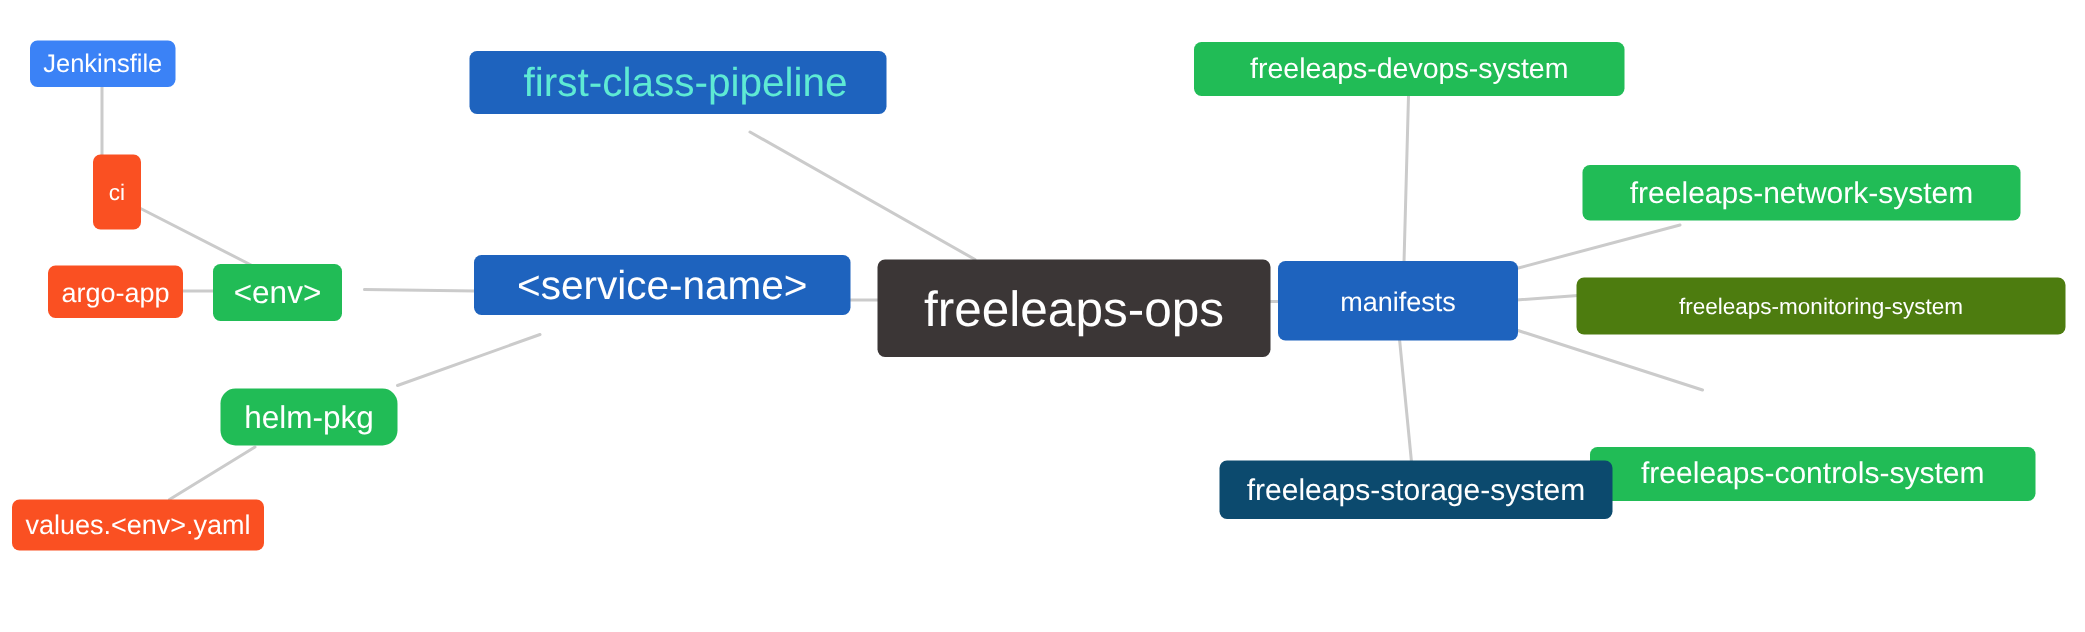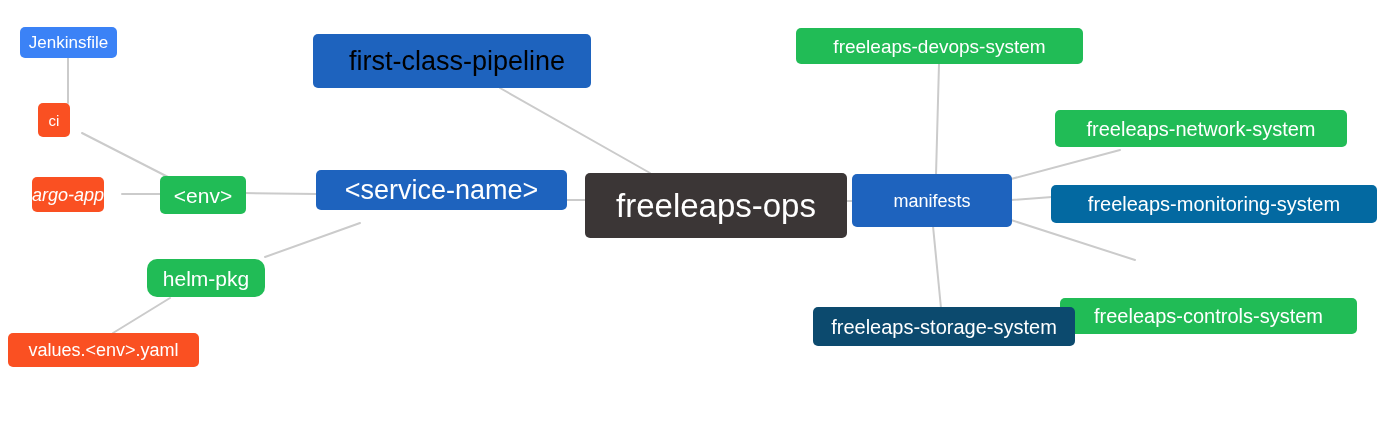--- a/index.html
+++ b/index.html
@@ -55,54 +55,54 @@
       <line x1="936" y1="175" x2="939" y2="64" stroke="#CBCBCB" stroke-width="2" stroke-linecap="round"></line>
       <line x1="1011" y1="179" x2="1120" y2="150" stroke="#CBCBCB" stroke-width="2" stroke-linecap="round"></line>
       <line x1="1011" y1="200" x2="1052" y2="197" stroke="#CBCBCB" stroke-width="2" stroke-linecap="round"></line>
       <line x1="1011" y1="220" x2="1135" y2="260" stroke="#CBCBCB" stroke-width="2" stroke-linecap="round"></line>
       <line x1="933" y1="226" x2="941" y2="308" stroke="#CBCBCB" stroke-width="2" stroke-linecap="round"></line>
     </svg>
   <div>
       <div class="node" style="left: 585px; top: 173px; width: 262px; height: 65px; font-size: 33px; background: rgb(59, 54, 54); color: rgb(255, 255, 255);">
         <span>freeleaps-ops</span>
       </div>
-      <div class="node" style="left: 313px; top: 34px; width: 278px; height: 54px; font-size: 27px; background: rgb(30, 99, 190); color: #000000; padding-left: 10px;">
+      <div class="node" style="left: 313px; top: 34px; width: 278px; height: 42px; font-size: 27px; background: rgb(30, 99, 190); color: #5eead4; padding-left: 10px;">
         <span>first-class-pipeline</span>
       </div>
       <div class="node" style="left: 316px; top: 170px; width: 251px; height: 40px; font-size: 27px; background: rgb(30, 99, 190); color: rgb(255, 255, 255);">
         <span>&lt;service-name&gt;</span>
       </div>
       <div class="node" style="left: 852px; top: 174px; width: 160px; height: 53px; font-size: 18px; background: rgb(30, 99, 190); color: rgb(255, 255, 255);">
         <span>manifests</span>
       </div>
-      <div class="node" style="left: 160px; top: 176px; width: 86px; height: 38px; font-size: 21px; background: rgb(33, 188, 86); color: rgb(255, 255, 255);">
+      <div class="node" style="left: 142px; top: 176px; width: 86px; height: 38px; font-size: 21px; background: rgb(33, 188, 86); color: rgb(255, 255, 255);">
         <span>&lt;env&gt;</span>
       </div>
       <div class="node" style="left: 147px; top: 259px; width: 118px; height: 38px; font-size: 21px; background: rgb(33, 188, 86); color: rgb(255, 255, 255); border-radius: 10px;">
         <span>helm-pkg</span>
       </div>
       <div class="node" style="left: 20px; top: 27px; width: 97px; height: 31px; font-size: 17px; background: #3b82f6; color: rgb(255, 255, 255);">
         <span>Jenkinsfile</span>
       </div>
-      <div class="node" style="left: 38px; top: 103px; width: 32px; height: 34px; font-size: 15px; background: rgb(250, 80, 34); color: rgb(255, 255, 255);">
+      <div class="node" style="left: 62px; top: 103px; width: 32px; height: 50px; font-size: 15px; background: rgb(250, 80, 34); color: rgb(255, 255, 255);">
         <span>ci</span>
       </div>
-      <div class="node" style="left: 32px; top: 177px; width: 72px; height: 35px; font-size: 18px; background: rgb(250, 80, 34); color: rgb(255, 255, 255); font-style: italic;">
+      <div class="node" style="left: 32px; top: 177px; width: 90px; height: 35px; font-size: 18px; background: rgb(250, 80, 34); color: rgb(255, 255, 255);">
         <span>argo-app</span>
       </div>
-      <div class="node" style="left: 8px; top: 333px; width: 191px; height: 34px; font-size: 18px; background: rgb(250, 80, 34); color: rgb(255, 255, 255);">
+      <div class="node" style="left: 8px; top: 333px; width: 168px; height: 34px; font-size: 18px; background: rgb(250, 80, 34); color: rgb(255, 255, 255);">
         <span>values.&lt;env&gt;.yaml</span>
       </div>
       <div class="node" style="left: 796px; top: 28px; width: 287px; height: 36px; font-size: 19px; background: rgb(33, 188, 86); color: rgb(255, 255, 255);">
         <span>freeleaps-devops-system</span>
       </div>
       <div class="node" style="left: 1055px; top: 110px; width: 292px; height: 37px; font-size: 20px; background: rgb(33, 188, 86); color: rgb(255, 255, 255);">
         <span>freeleaps-network-system</span>
       </div>
-      <div class="node" style="left: 1051px; top: 185px; width: 326px; height: 38px; font-size: 20px; background: #0369a1; color: rgb(255, 255, 255);">
+      <div class="node" style="left: 1051px; top: 185px; width: 326px; height: 38px; font-size: 15px; background: #4d7c0f; color: rgb(255, 255, 255);">
         <span>freeleaps-monitoring-system</span>
       </div>
       <div class="node" style="left: 1060px; top: 259px; width: 297px; height: 36px; font-size: 20px; background: rgb(33, 188, 86); color: rgb(255, 255, 255); margin-top: 39px;">
         <span>freeleaps-controls-system</span>
       </div>
       <div class="node" style="left: 813px; top: 307px; width: 262px; height: 39px; font-size: 20px; background: #0c4a6e; color: rgb(255, 255, 255);">
         <span>freeleaps-storage-system</span>
       </div>
     </div>
 </div>

